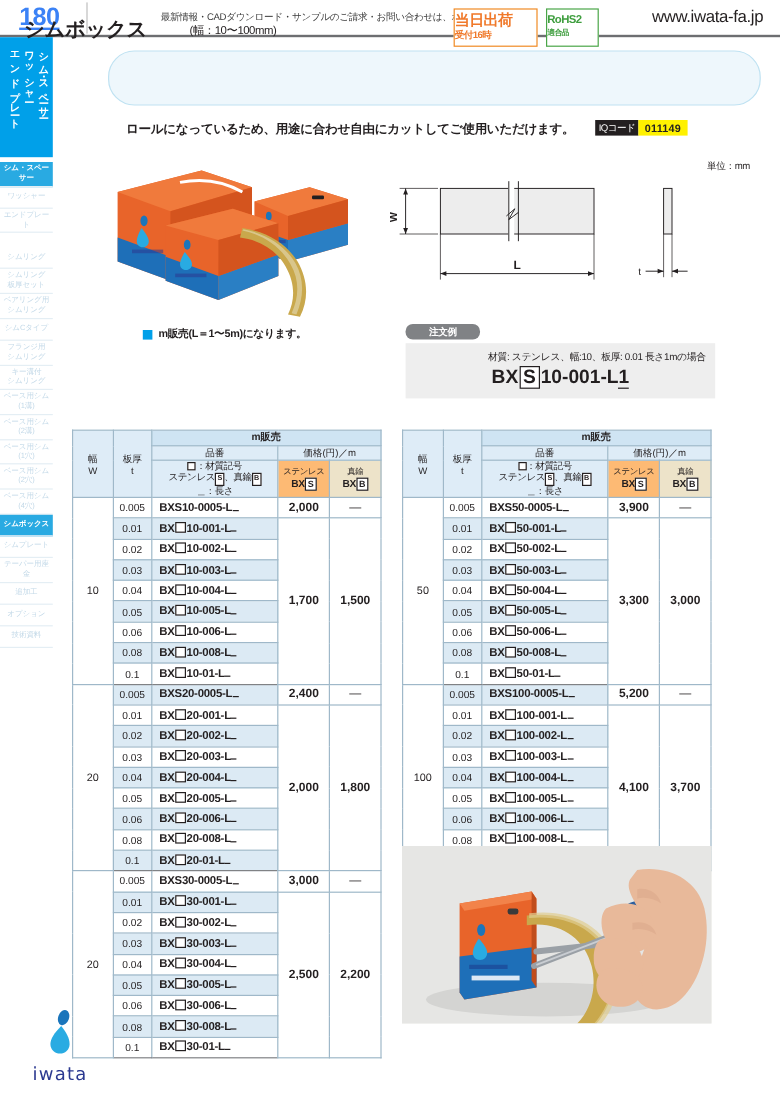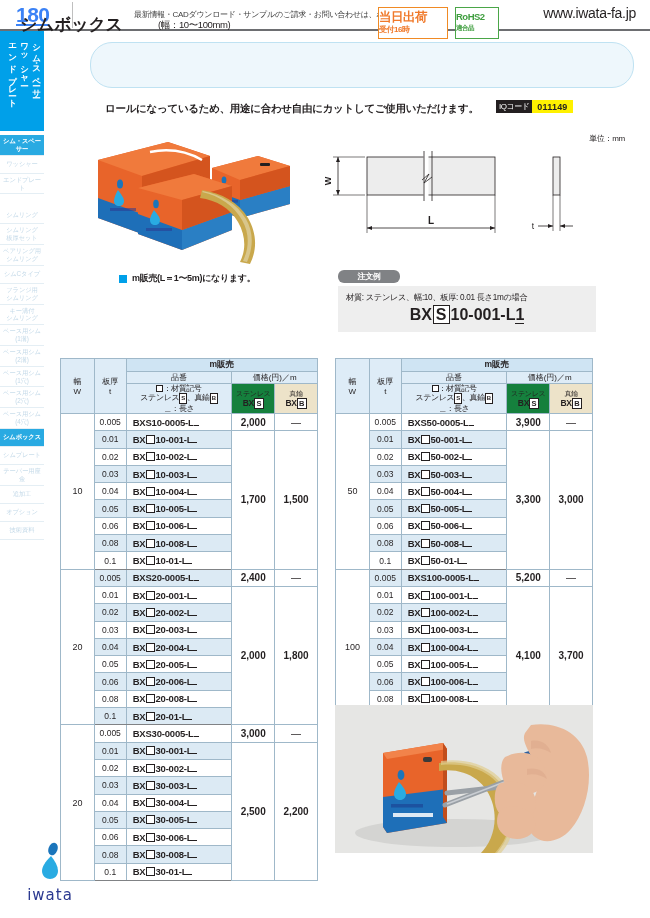--- a/index.html
+++ b/index.html
@@ -113,21 +113,21 @@
   #drawing { position:absolute; left:325px; top:133px; width:310px; height:125px; }
   #unit-label { position:absolute; right:10px; top:0px; font-size:8px; color:#231f20; letter-spacing:-0.3px; }
 
   
   #order-ex { position:absolute; left:338px; top:270px; width:258px; }
   #order-tag {
     width:62px; height:13px; background:#808285; border-radius:6px;
     color:#ffffff; font-size:8px; font-weight:bold; text-align:center; line-height:13px; letter-spacing:-0.3px;
   }
   #order-box { margin-top:3px; background:#eeeeee; padding:6px 8px 8px; }
-  #order-cond { font-size:8.2px; color:#231f20; letter-spacing:-0.3px; text-align:left; }
+  #order-cond { font-size:8.2px; color:#231f20; letter-spacing:-0.3px; text-align:right; }
   #order-code {
     margin-top:3px; text-align:center;
     font-size:16px; font-weight:bold; color:#231f20; letter-spacing:0px;
   }
   #order-code .boxed { border:1px solid #231f20; background:#fff; padding:0 2px; margin:0 1px; }
   #order-code .uline { border-bottom:1.5px solid #231f20; }
 
   
   .ptable {
     position:absolute; border-collapse:collapse;
@@ -140,21 +140,21 @@
     text-align:center; vertical-align:middle; padding:0;
     font-weight:normal;
   }
   .ptable .hdr  { background:#deecf7; font-size:8px; }
   .ptable .hdr-msell { background:#cfe4f3; font-weight:bold; height:13px; font-size:8.5px; }
   .ptable .hdr-sub { background:#deecf7; height:12px; }
   .ptable .hdr-w  { width:34px; }
   .ptable .hdr-t  { width:32px; }
   .ptable .hdr-pn { width:106px; }
   .ptable .hdr-pr { width:43px; }
-  .ptable .hdr-ss { background:#15803d; }
+  .ptable .hdr-ss { background:#fdba74; }
   .ptable .hdr-br { background:#ede3c9; }
   .legend { font-size:6px; line-height:9px; padding:2px 1px; letter-spacing:-0.4px;margin-top:42px; }
   .legend .ibox { display:inline-block; width:7px; height:7px; border:1px solid #231f20; background:#fff; vertical-align:-1px; }
   .legend .mk { display:inline-block; border:1px solid #231f20; background:#fff; font-weight:bold; padding:0 1px; font-size:6px; }
   .hcode { font-size:7px; line-height:9px; letter-spacing:-0.3px; }
   .hcode .mk { display:inline-block; border:1px solid #231f20; background:#fff; font-weight:bold; padding:0 1.5px; font-size:7.5px; }
   .hcode b { font-size:8.5px; }
 
   .ptable tbody td { height:17.3px; }
   .ptable .c-t { font-size:8.5px; }

